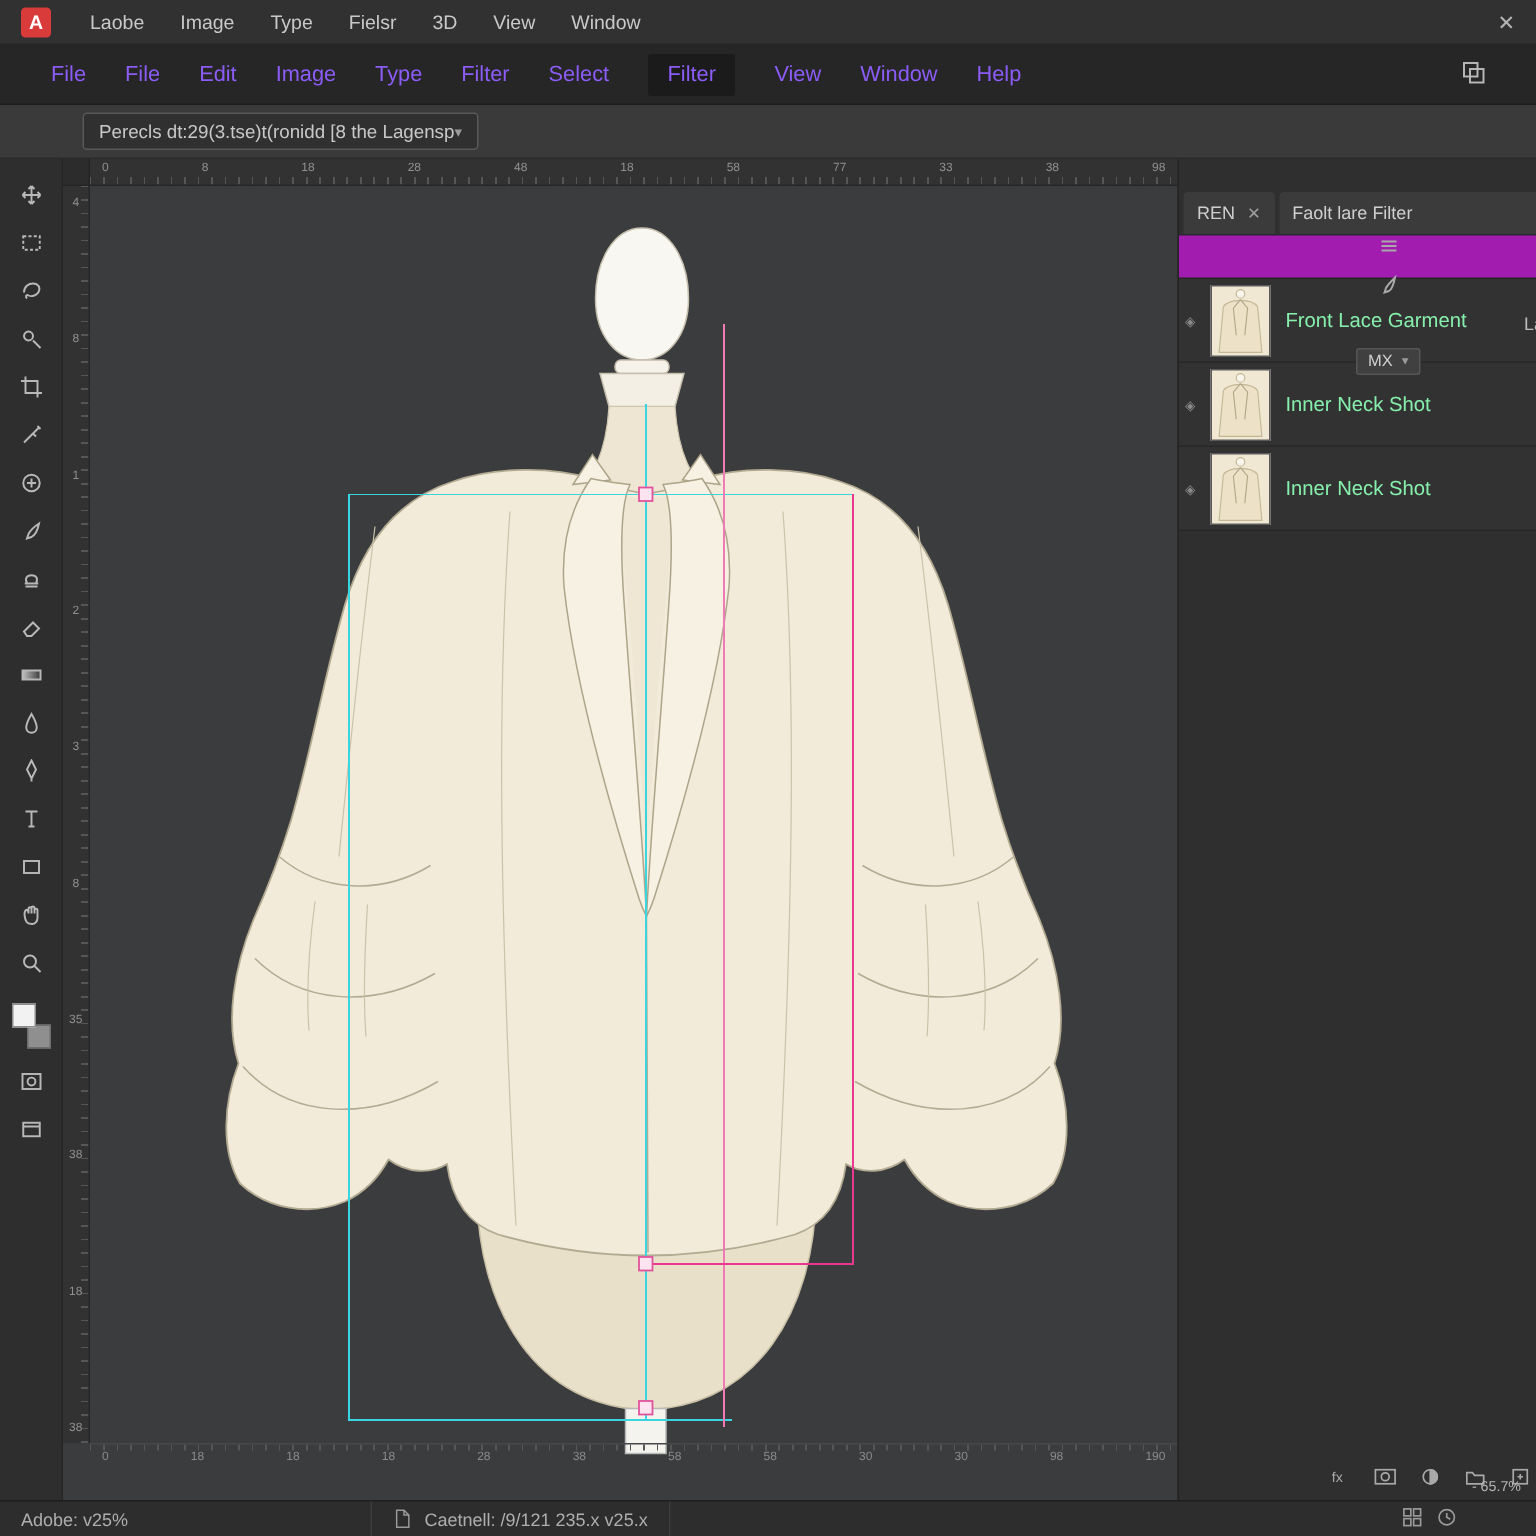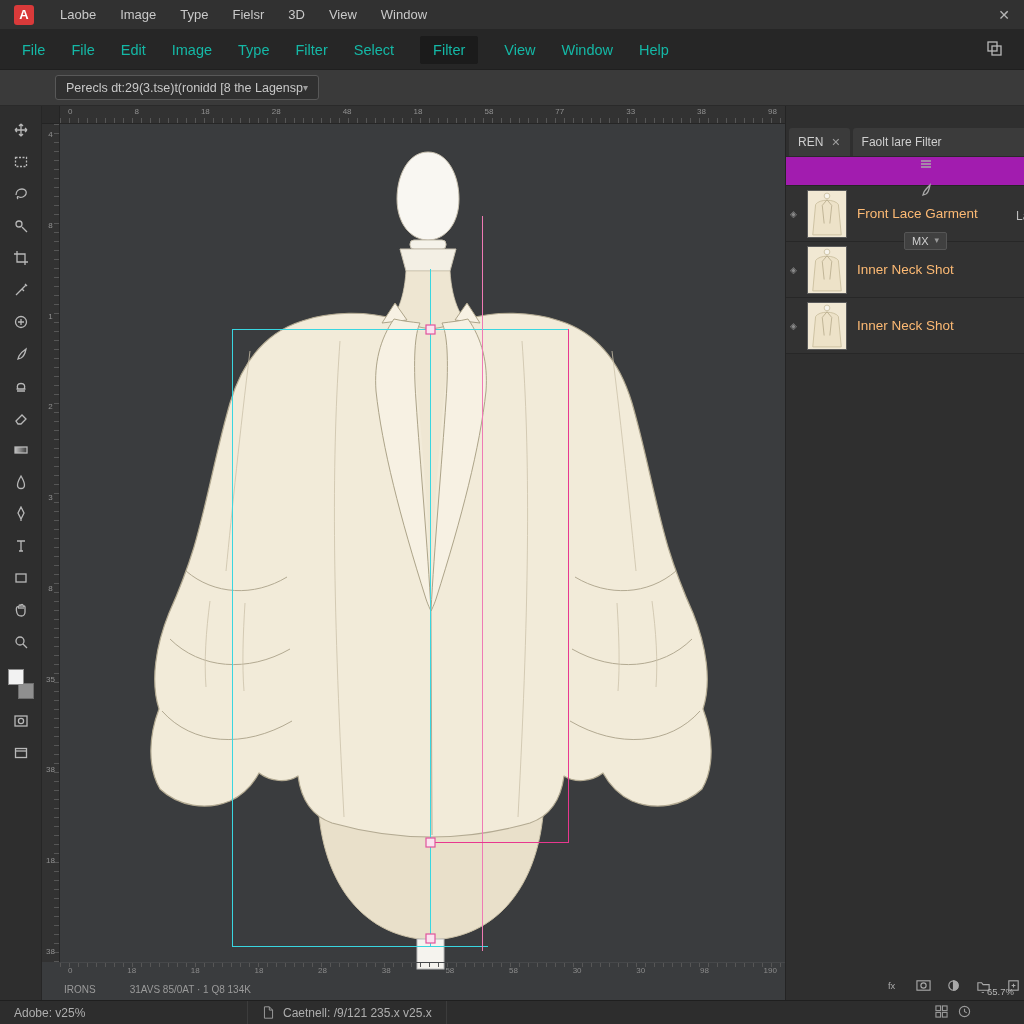--- a/index.html
+++ b/index.html
@@ -6,21 +6,21 @@
   html,body { width:1024px; height:1024px; background:#2e2e2e; font-family:"Liberation Sans",sans-serif; overflow:hidden; position:relative; }
   .abs { position:absolute; }
 
   
   #menubar1 { left:0; top:0; width:1024px; height:30px; background:#313131; display:flex; align-items:center; gap:24px; padding:0 14px; color:#c9c9c9; font-size:13px; border-bottom:1px solid #262626;}
   #logo { width:20px; height:20px; background:#d93a3a; border-radius:3px; color:#fff; font-weight:bold; font-size:13px; display:flex; align-items:center; justify-content:center; margin-right:2px;}
   .m1-item { cursor:default; }
   #mb1-close { margin-left:auto; color:#b5b5b5; font-size:14px; }
 
   
-  #menubar2 { left:0; top:30px; width:1024px; height:40px; background:#262626; display:flex; align-items:center; gap:26px; padding:0 22px; color:#14b8a6; font-size:14.5px; border-bottom:1px solid #1f1f1f;}
+  #menubar2 { left:0; top:30px; width:1024px; height:40px; background:#262626; display:flex; align-items:center; gap:26px; padding:0 34px; color:#8b5cf6; font-size:14.5px; border-bottom:1px solid #1f1f1f;}
   .m2-item { cursor:default; }
   .m2-item.hl { background:#1b1b1b; padding:6px 13px; border-radius:2px; }
   #mb2-icon { margin-left:auto; }
 
   
   #optionsbar { left:0; top:70px; width:1024px; height:36px; background:#3a3a3a; border-bottom:1px solid #2a2a2a; display:flex; align-items:center; padding-left:55px; }
   #preset-box { height:25px; background:#303030; border:1px solid #585858; border-radius:3px; display:flex; align-items:center; padding:0 10px; font-size:12.5px; color:#c8c8c8;}
   #preset-box .caret { color:#9a9a9a; font-size:10px; }
 
   
@@ -49,21 +49,21 @@
   .tab { background:#3b3b3b; color:#cfcfcf; font-size:12px; display:flex; align-items:center; gap:8px; padding:0 9px; border-radius:3px 3px 0 0;}
   .tab .x { color:#9e9e9e; font-size:11px; }
   #tab2 { flex:1; justify-content:space-between; }
   #panel-controls { height:30px; background:#a21caf; border-top:1px solid #2a2a2a; border-bottom:1px solid #262626; display:flex; align-items:center; gap:9px; padding:0 9px; font-size:12px; color:#bdbdbd;flex-direction:column;}
   #panel-controls svg { stroke:#a9a9a9; fill:none; stroke-width:1.3;}
   #panel-label { margin-left:auto; }
   #panel-dropdown { background:#404040; border:1px solid #555; border-radius:2px; padding:2px 7px; font-size:11px; color:#cfcfcf; display:flex; gap:6px; }
   .layer-row { height:56px; background:#323232; border-bottom:1px solid #272727; display:flex; align-items:center; gap:10px; padding:0 10px 0 4px;}
   .layer-chevron { color:#8a8a8a; font-size:9px; }
   .layer-thumb { width:40px; height:48px; border:1px solid #5a5a5a; background:#f1e8d3; flex:none;}
-  .layer-name { font-size:13.5px; color:#fdba74; }
+  .layer-name { font-size:13.5px; color:#86efac; }
   .layer-badge { margin-left:auto; width:11px; height:11px; border:2px solid #9a9a9a; border-radius:50%;}
   #panel-bottom-icons { position:absolute; left:0; right:0; bottom:0; height:26px; display:flex; justify-content:flex-end; align-items:center; gap:15px; padding-right:14px;padding-left:32px;}
   #panel-bottom-icons svg { stroke:#a9a9a9; fill:none; stroke-width:1.2;}
 
   
   #statusbar { left:0; top:1000px; width:1024px; height:24px; background:#2d2d2d; border-top:1px solid #1f1f1f; display:flex; align-items:center; font-size:12px; color:#aeaeae;}
   #status-left { width:248px; padding:0 14px; border-right:1px solid #3c3c3c; height:100%; display:flex; align-items:center;}
   #status-center { display:flex; align-items:center; gap:8px; padding:0 14px; border-right:1px solid #3c3c3c; height:100%;}
   #status-center svg { stroke:#9a9a9a; fill:none; stroke-width:1.2;}
   #status-right { margin-left:auto; display:flex; align-items:center; gap:10px; padding-right:10px;}
@@ -324,24 +324,20 @@
       <span>28</span>
       <span>38</span>
       <span>58</span>
       <span>58</span>
       <span>30</span>
       <span>30</span>
       <span>98</span>
       <span>190</span>
     </div>
 
-  <div id="canvas-info" class="abs">
-    <span>IRONS</span>
-    <span>31AVS 85/0AT · 1 Q8 134K</span>
-  </div>
 </div>
 
 <div id="right-panel" class="abs">
   <div id="tab-row">
     <div class="tab" id="tab1">
       <span>REN</span>
       <span class="x">✕</span>
     </div>
     <div class="tab" id="tab2">
       <span>Faolt lare Filter</span>

